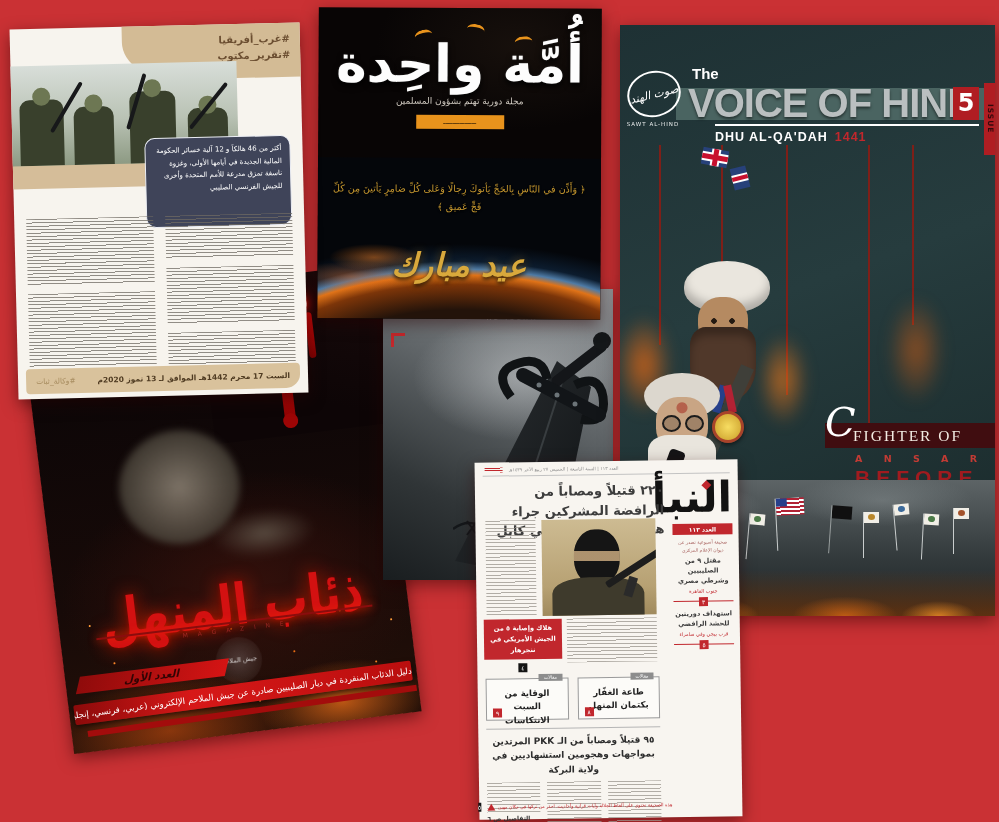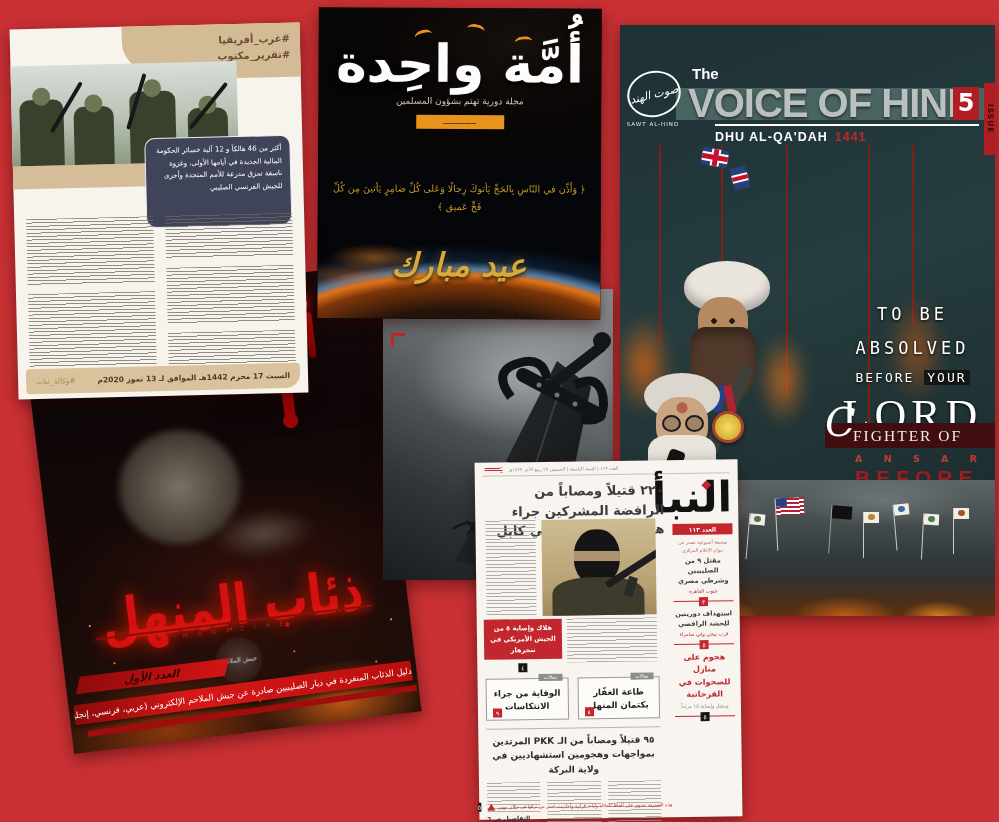--- a/index.html
+++ b/index.html
@@ -417,29 +417,20 @@
       <div class="vh-zturban"></div>
       <div class="vh-zface"></div>
       <div class="vh-zglasses">
         <span class="vh-zlens"></span>
         <span class="vh-zlens"></span>
       </div>
       <div class="vh-zbeard"></div>
       <div class="vh-rifle"></div>
       <div class="vh-det"></div>
     </div>
-    <div class="vh-slogan">
-      <div class="vh-sl1">TO BE</div>
-      <div class="vh-sl1">ABSOLVED</div>
-      <div class="vh-sl3">
-        <span>BEFORE</span>
-        <span class="vh-hl">YOUR</span>
-      </div>
-      <div class="vh-lord">LORD</div>
-    </div>
     <div class="vh-fighter">
       <div class="vh-fbar">
         <span class="vh-fglyph">Ϲ</span>
         <span>FIGHTER OF</span>
       </div>
       <div class="vh-ansar">A N S A R</div>
       <div class="vh-ghazwat">BEFORE</div>
       <div class="vh-ulhind">UL-HIND</div>
     </div>
     <div class="vh-flags">
@@ -503,38 +494,31 @@
             <span class="sb-badge">٣</span>
           </div>
       </div>
       <div class="sb-item">
         <div class="sb-title">استهداف دوريتين للحشد الرافضي</div>
         <div class="sb-sub">قرب بيجي وفي سامراء</div>
         <div class="sb-rule">
             <span class="sb-badge">٥</span>
           </div>
       </div>
-      <div class="sb-item">
-        <div class="sb-title red">هجوم على منازل للصحوات في الفرحاتية</div>
-        <div class="sb-sub gray">ومقتل وإصابة ١٥ مرتداً</div>
-        <div class="sb-rule">
-            <span class="sb-badge black">٥</span>
-          </div>
-      </div>
     </div>
 
     <div class="nb-articles">
       <div class="nb-art">
         <span class="nb-artlabel">مقالات</span>
         <div class="nb-arttitle">طاعة الغفّار بكتمان المنهل</div>
         <span class="nb-artbadge">٨</span>
       </div>
       <div class="nb-art">
         <span class="nb-artlabel">مقالات</span>
-        <div class="nb-arttitle">الوقاية من جراء الانتكاسات</div>
+        <div class="nb-arttitle">الوقاية من السبت الانتكاسات</div>
         <span class="nb-artbadge">٩</span>
       </div>
     </div>
 
     <div class="nb-bottom">
       <div class="nb-bheadline">٩٥ قتيلاً ومصاباً من الـ PKK المرتدين بمواجهات وهجومين استشهاديين في ولاية البركة</div>
       <div class="nb-bcols">
         <div class="nb-bcol txtlines"></div>
         <div class="nb-bcol txtlines"></div>
         <div class="nb-bcol">

